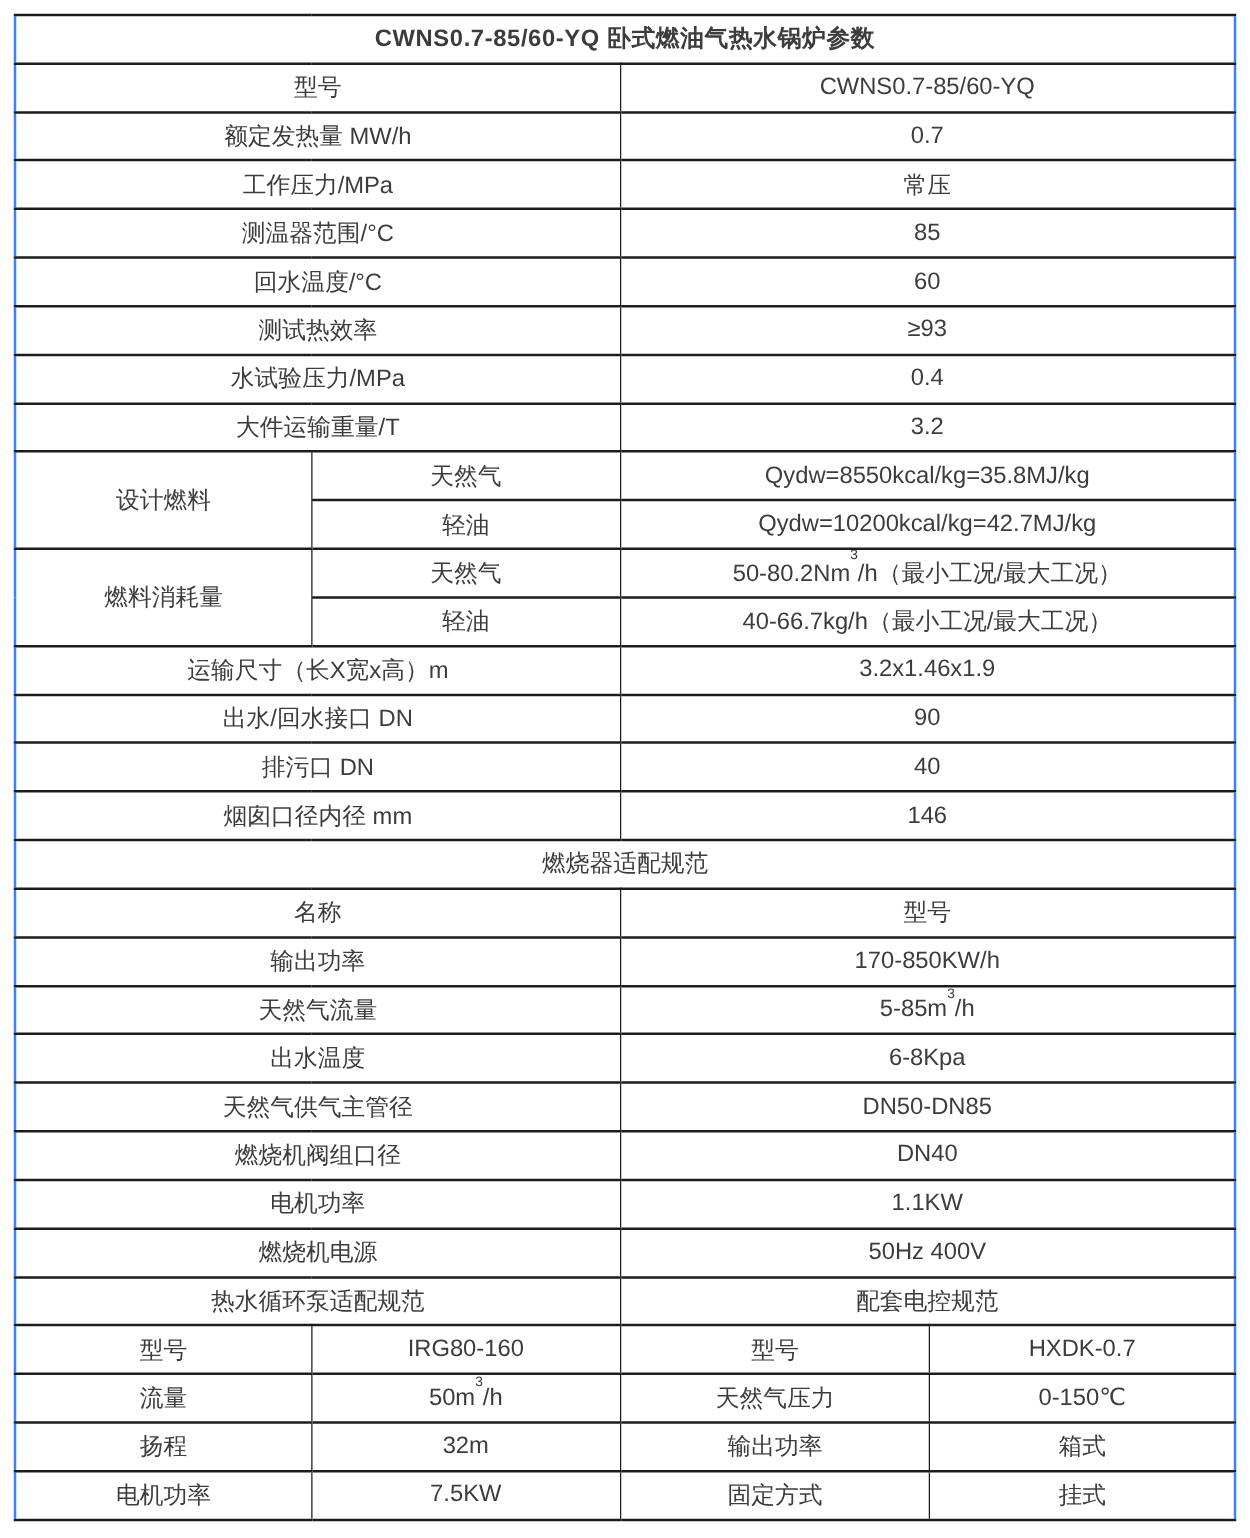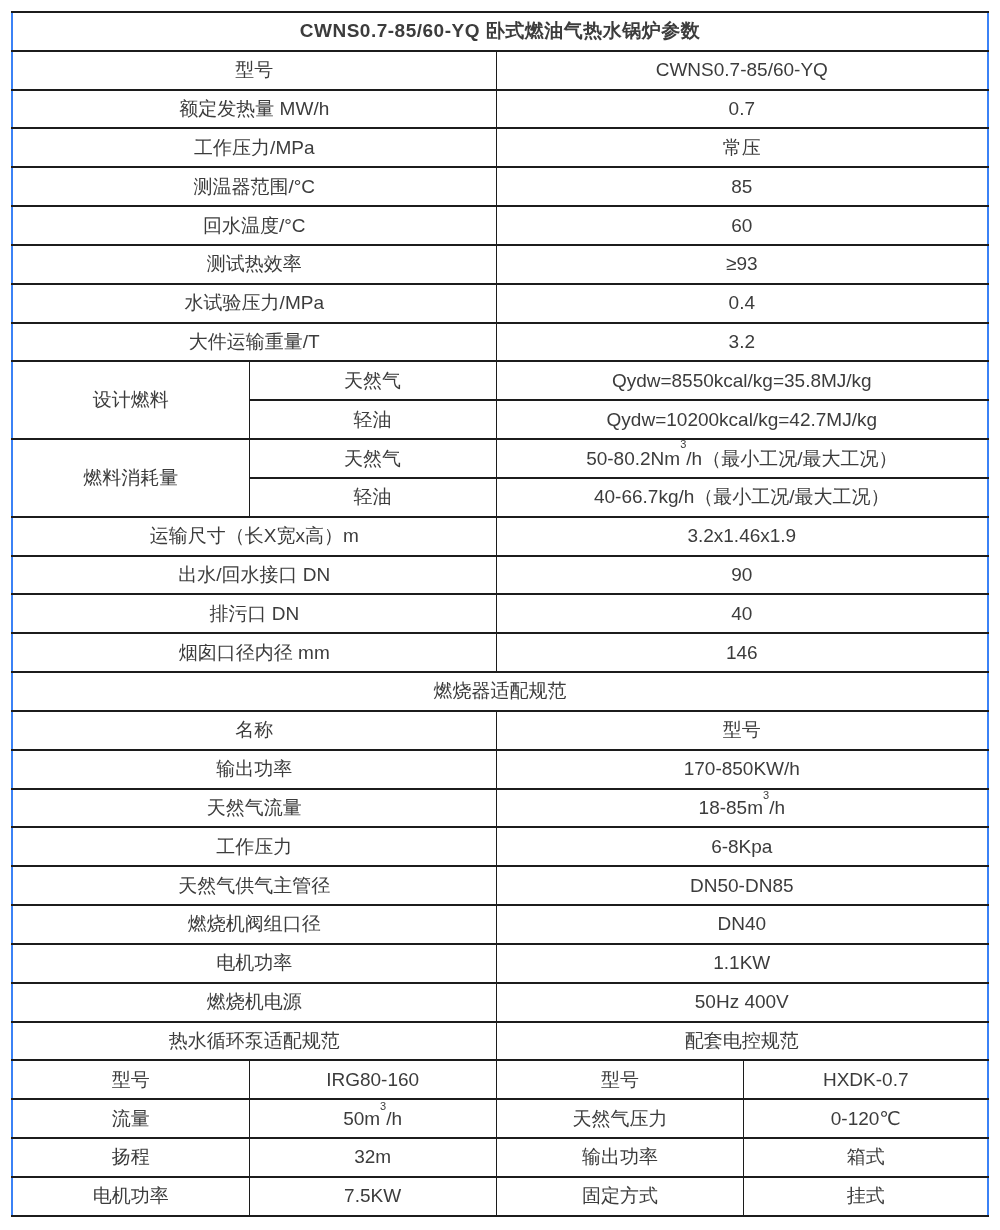--- a/index.html
+++ b/index.html
@@ -148,24 +148,24 @@
       <tr>
         <td colspan="2">名称</td>
         <td colspan="2">型号</td>
       </tr>
       <tr>
         <td colspan="2">输出功率</td>
         <td colspan="2">170-850KW/h</td>
       </tr>
       <tr>
         <td colspan="2">天然气流量</td>
-        <td colspan="2"><span>18-85m</span><sup class="u3">3</sup><span>/h</span></td>
-      </tr>
-      <tr>
-        <td colspan="2">工作压力</td>
+        <td colspan="2"><span>5-85m</span><sup class="u3">3</sup><span>/h</span></td>
+      </tr>
+      <tr>
+        <td colspan="2">出水温度</td>
         <td colspan="2">6-8Kpa</td>
       </tr>
       <tr>
         <td colspan="2">天然气供气主管径</td>
         <td colspan="2">DN50-DN85</td>
       </tr>
       <tr>
         <td colspan="2">燃烧机阀组口径</td>
         <td colspan="2">DN40</td>
       </tr>
@@ -186,21 +186,21 @@
       <tr>
         <td>型号</td>
         <td>IRG80-160</td>
         <td>型号</td>
         <td>HXDK-0.7</td>
       </tr>
       <tr>
         <td>流量</td>
         <td><span>50m</span><sup class="u3">3</sup><span>/h</span></td>
         <td>天然气压力</td>
-        <td>0-120℃</td>
+        <td>0-150℃</td>
       </tr>
       <tr>
         <td>扬程</td>
         <td>32m</td>
         <td>输出功率</td>
         <td>箱式</td>
       </tr>
       <tr>
         <td>电机功率</td>
         <td>7.5KW</td>

